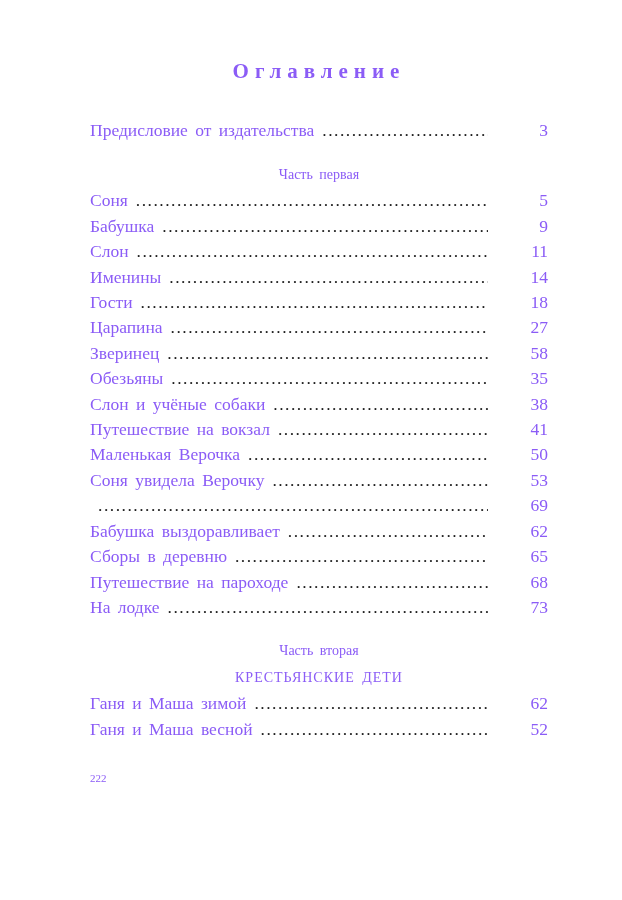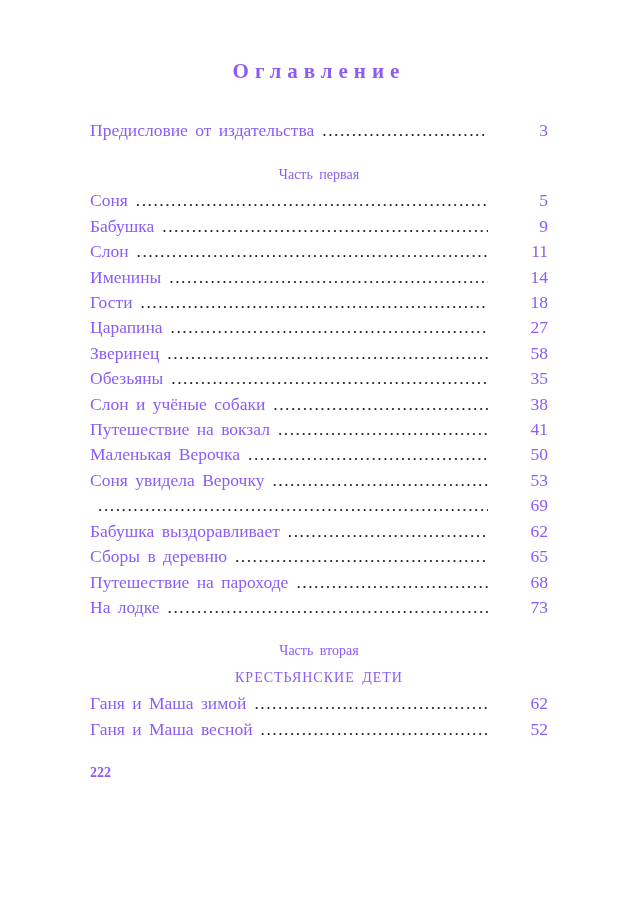--- a/index.html
+++ b/index.html
@@ -52,23 +52,23 @@
   .part-head {
     text-align: center;
     font-size: 14px;
     line-height: 27px;
     word-spacing: 3px;
   }
   .part1-head { margin-top: 18px; }
   .part2-head { margin-top: 17px; }
   .part-sub { letter-spacing: 1px; }
   .folio {
-    margin-top: 18px;
-    font-size: 14px;
-    font-weight: bold;
+    margin-top: 24px;
+    font-size: 11px;
+    font-weight: normal;
     line-height: 25px;
   }
 </style>
 </head>
 <body>
 
 <div class="page">
 
   <div class="toc-title">Оглавление</div>
 

